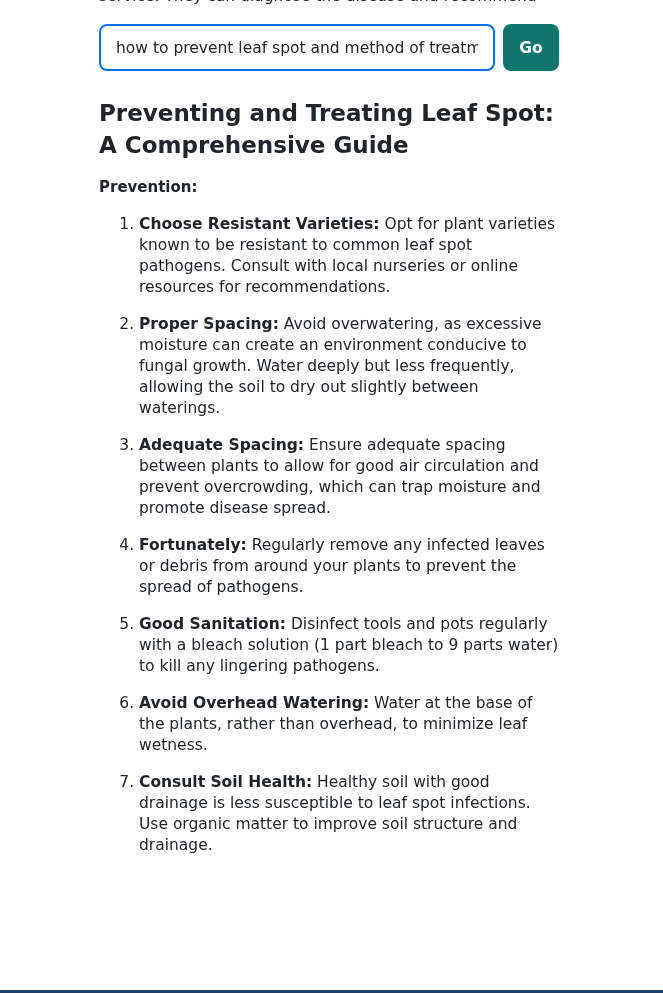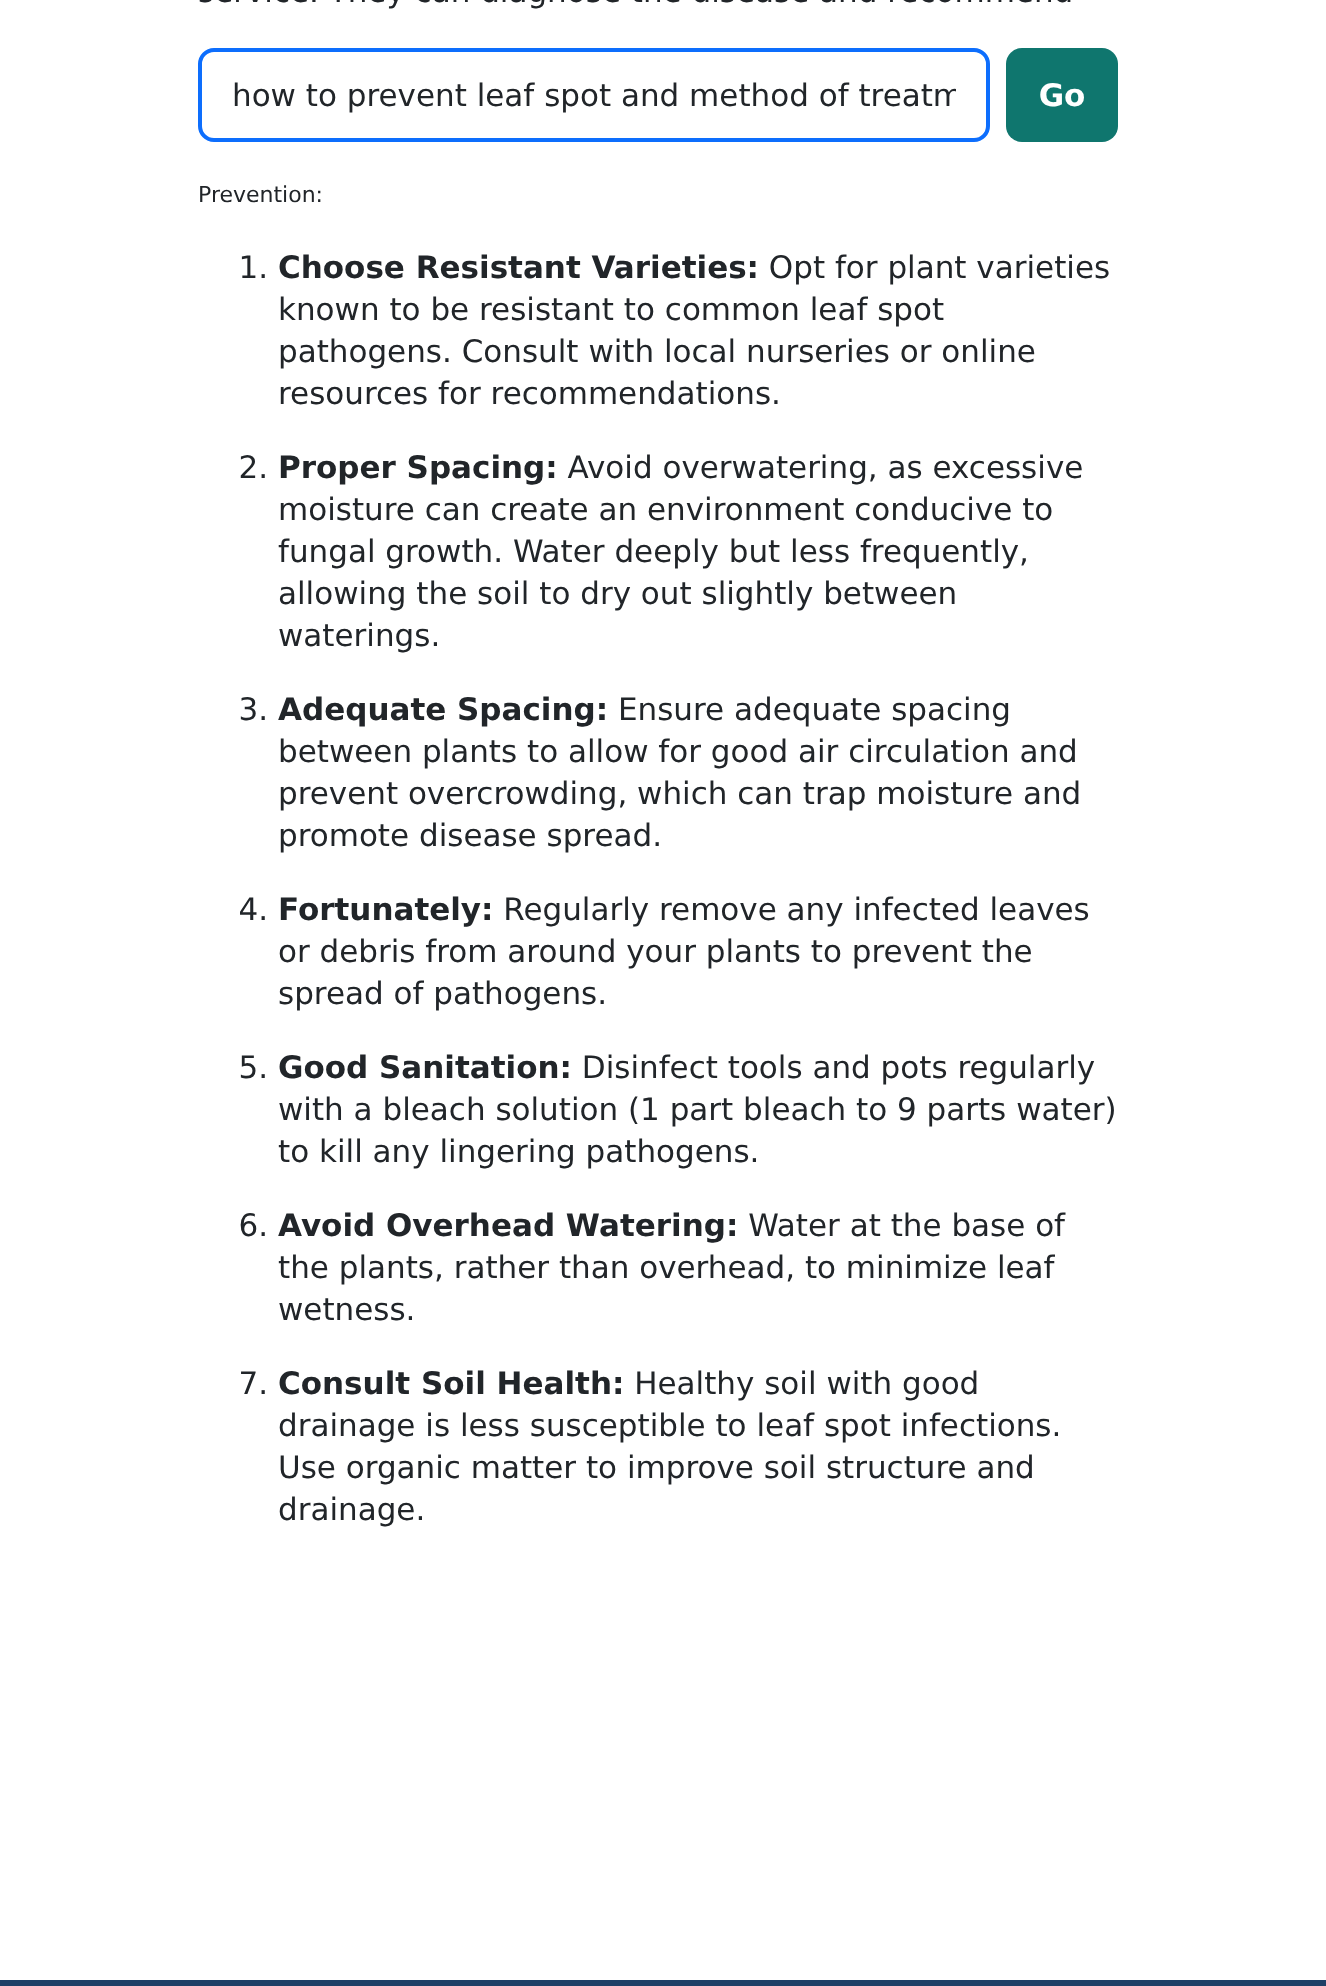--- a/index.html
+++ b/index.html
@@ -9,39 +9,40 @@
   .intro { font-size:15.5px; line-height:21px; margin:0; }
   .search-row { display:flex; align-items:center; margin-top:17px; }
   .search-input { box-sizing:border-box; width:396px; height:47px; border:2px solid #0d6efd;
                   border-radius:8px; padding:0 15px; font-size:15.5px; color:#212529;
                   font-family:"DejaVu Sans","Liberation Sans",sans-serif; background:#fff; outline:none; }
   .go-btn { box-sizing:border-box; margin-left:8px; width:56px; height:47px; background:#0f766e;
             color:#fff; border:none; border-radius:8px; font-weight:bold; font-size:15.5px;
             font-family:"DejaVu Sans","Liberation Sans",sans-serif; }
   h1 { font-size:23px; line-height:32px; font-weight:bold; margin:26px 0 0 0; color:#212529; }
   p.lead { font-size:15.5px; line-height:21px; margin:22px 0 0 0; }
-  .section { font-size:11px; font-weight:normal; margin:16px 0 0 0; line-height:21px; }
+  .section { font-size:15px; font-weight:bold; margin:16px 0 0 0; line-height:21px; }
   ol { margin:16px 0 0 0; padding-left:40px; }
   ol li { font-size:15.5px; line-height:21px; margin-bottom:16px; padding-left:0; }
   ol li b { font-weight:bold; }
   .bottom-bar { position:absolute; left:0; bottom:0; width:663px; height:3px; background:#1e3f66; }
 </style>
 </head>
 <body>
 
 <div class="page">
   <p class="intro">
     <span>service. They can diagnose the disease and recommend</span><br>
   </p>
 
   <div class="search-row">
     <input class="search-input" type="text" value="how to prevent leaf spot and method of treatment" style="">
     <button class="go-btn">Go</button>
   </div>
 
+  <h1>Preventing and Treating Leaf Spot: A Comprehensive Guide</h1>
 
   <p class="section">Prevention:</p>
   <ol>
     <li><b>Choose Resistant Varieties:</b><span> Opt for plant varieties known to be resistant to common leaf spot pathogens. Consult with local nurseries or online resources for recommendations.</span></li>
     <li><b>Proper Spacing:</b><span> Avoid overwatering, as excessive moisture can create an environment conducive to fungal growth. Water deeply but less frequently, allowing the soil to dry out slightly between waterings.</span></li>
     <li><b>Adequate Spacing:</b><span> Ensure adequate spacing between plants to allow for good air circulation and prevent overcrowding, which can trap moisture and promote disease spread.</span></li>
     <li><b>Fortunately:</b><span> Regularly remove any infected leaves or debris from around your plants to prevent the spread of pathogens.</span></li>
     <li><b>Good Sanitation:</b><span> Disinfect tools and pots regularly with a bleach solution (1 part bleach to 9 parts water) to kill any lingering pathogens.</span></li>
     <li><b>Avoid Overhead Watering:</b><span> Water at the base of the plants, rather than overhead, to minimize leaf wetness.</span></li>
     <li><b>Consult Soil Health:</b><span> Healthy soil with good drainage is less susceptible to leaf spot infections. Use organic matter to improve soil structure and drainage.</span></li>

